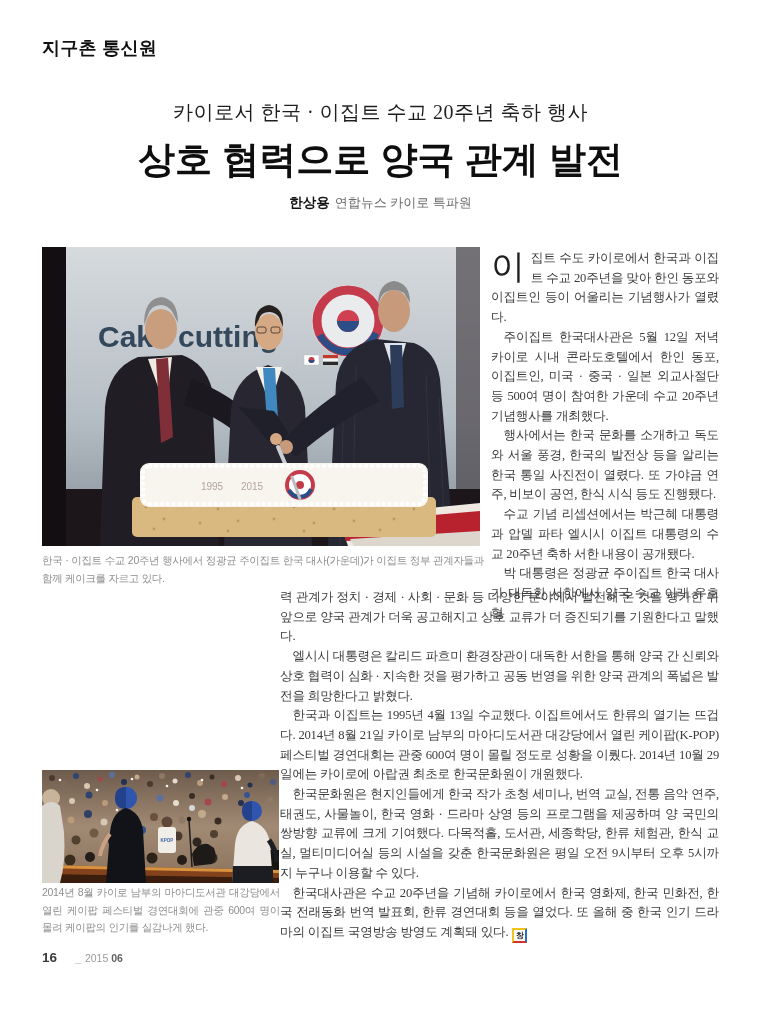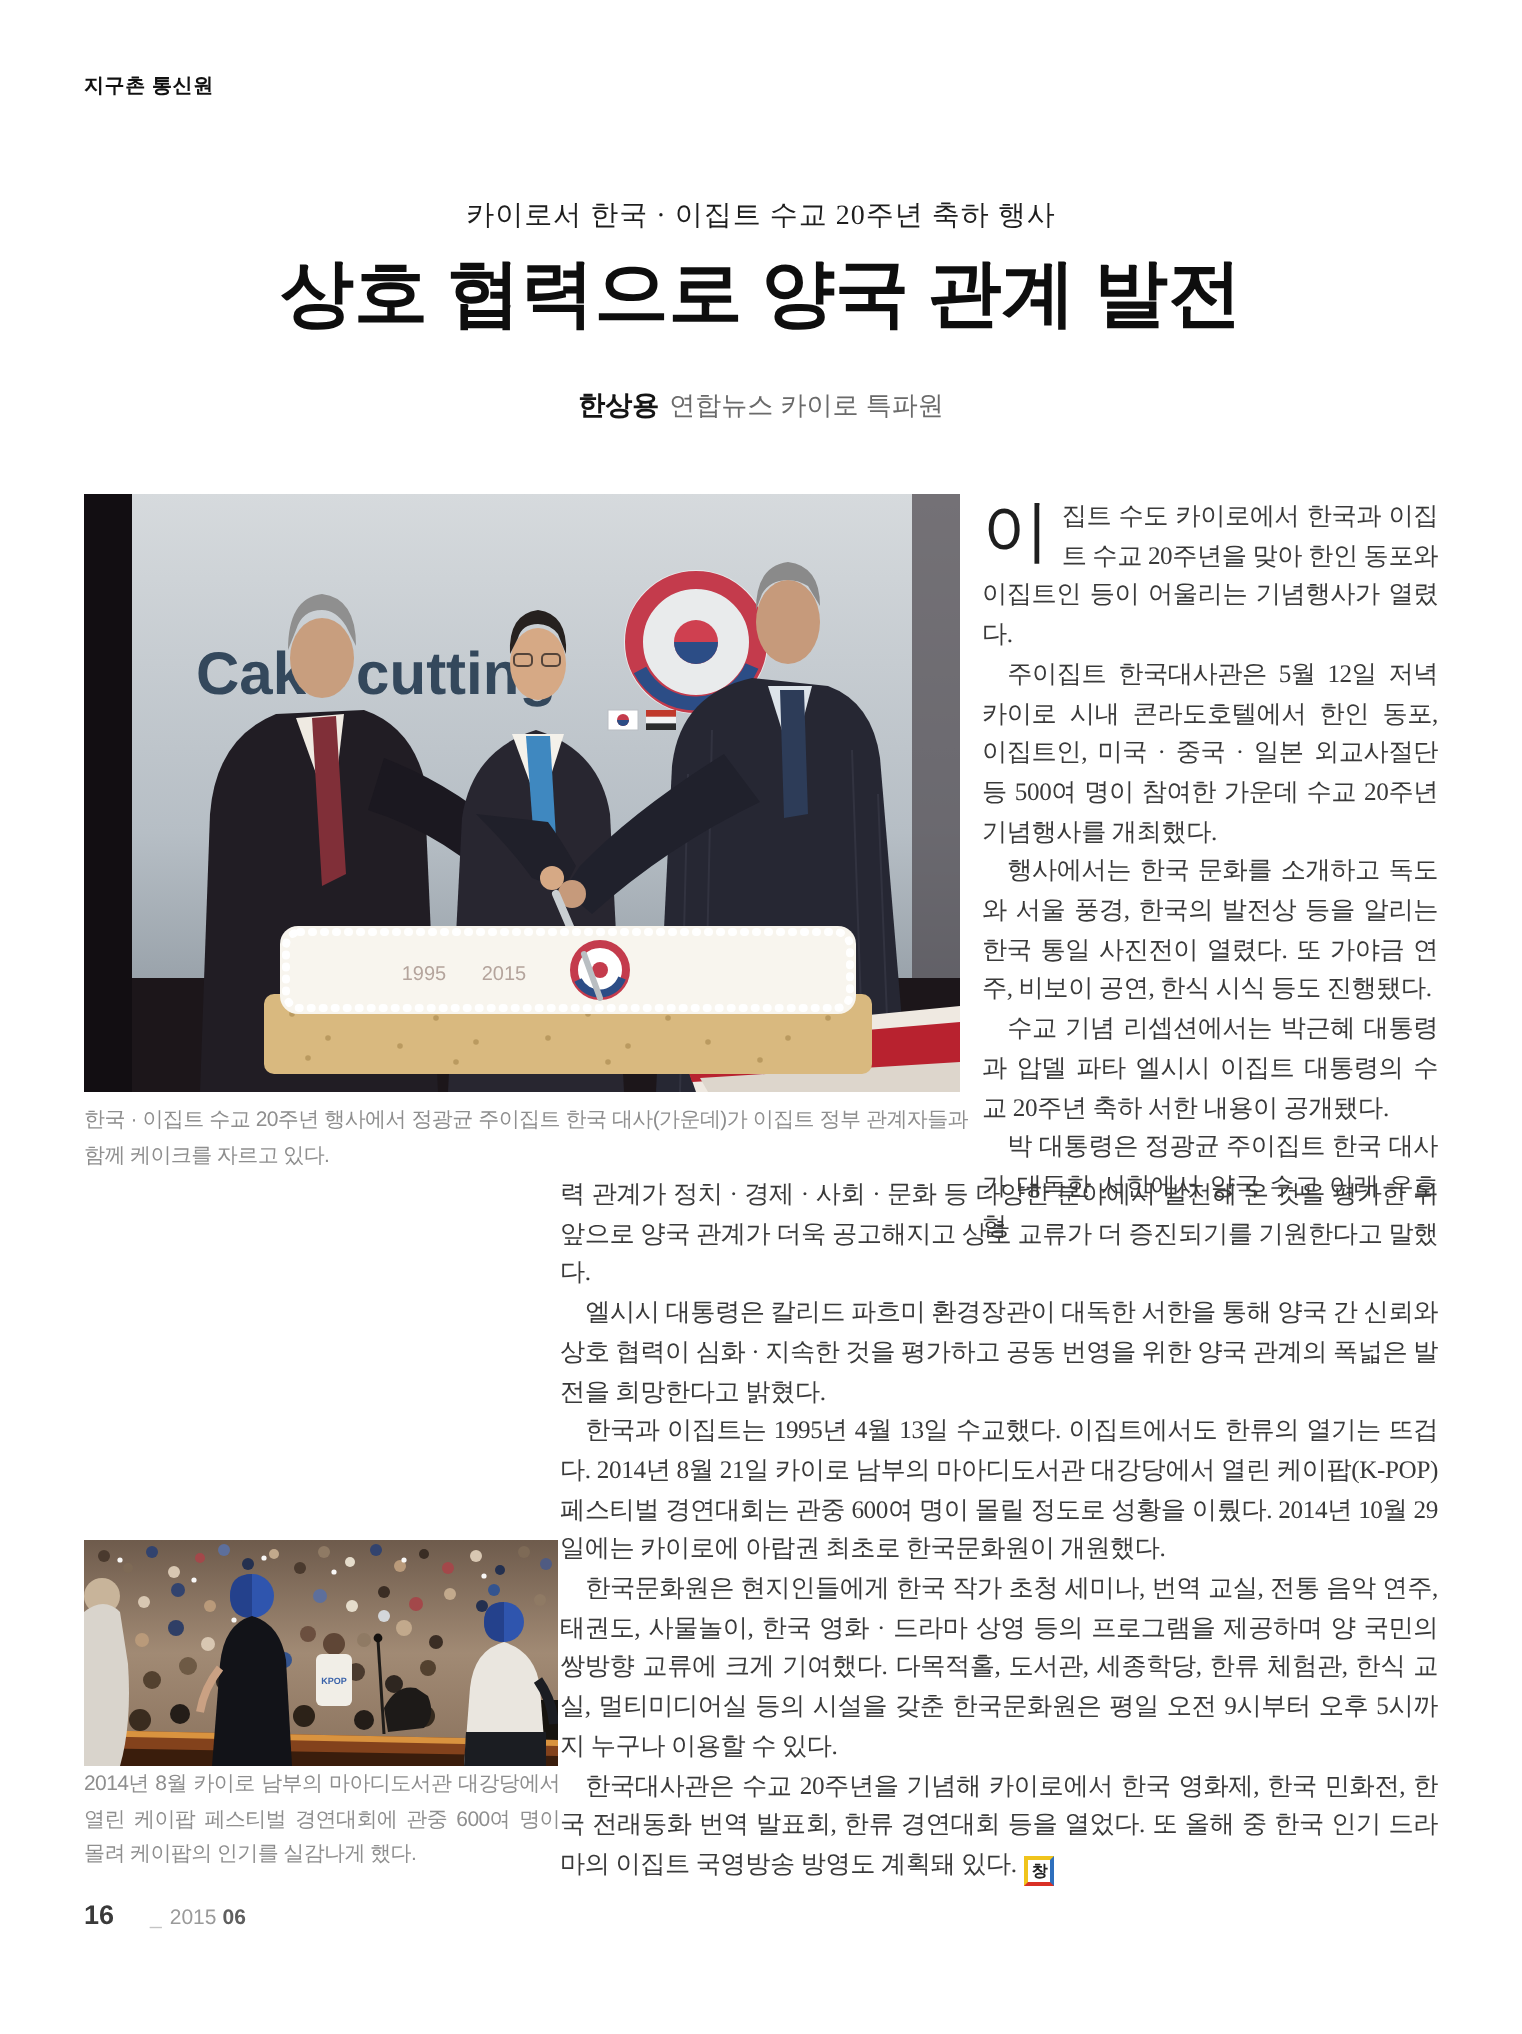--- a/index.html
+++ b/index.html
@@ -1,24 +1,24 @@
 <!DOCTYPE html>
 <html><head>
 <meta charset="utf-8">
 <style>
   html,body{margin:0;padding:0;background:#fff;}
   .page{position:relative;width:761px;height:1017px;background:#ffffff;overflow:hidden;
         font-family:"Liberation Serif","DejaVu Serif",serif;}
 
   .section-label{position:absolute;left:42px;top:36px;
         font-family:"Liberation Sans","DejaVu Sans",sans-serif;
-        font-size:10px;font-weight:700;color:#111;letter-spacing:.3px;}
+        font-size:18px;font-weight:700;color:#111;letter-spacing:.3px;}
 
   .kicker{position:absolute;left:0;right:0;top:99px;text-align:center;
-        font-size:14px;color:#1e1e1e;letter-spacing:.5px;}
+        font-size:20px;color:#1e1e1e;letter-spacing:.5px;}
   .title{position:absolute;left:0;right:0;top:121px;text-align:center;
         font-family:"Liberation Sans","DejaVu Sans",sans-serif;
         font-size:37px;line-height:1.25;font-weight:800;color:#0e0e0e;letter-spacing:0;}
   .byline{position:absolute;left:0;right:0;top:194px;text-align:center;
         font-family:"Liberation Sans","DejaVu Sans",sans-serif;
         font-size:13px;color:#6a6a6a;}
   .byline .name{font-weight:700;color:#141414;font-size:13.5px;margin-right:5px;font-family:Liberation Mono, monospace;}
 
   .photo{position:absolute;overflow:hidden;background:#1c161a;}
   .photo svg{display:block;}
@@ -57,21 +57,21 @@
   .footer .month{color:#5f5f5f;font-weight:700;}
 </style>
 </head>
 <body>
 
 <div class="page">
 
   <div class="section-label">지구촌 통신원</div>
 
   <div class="kicker">카이로서 한국 · 이집트 수교 20주년 축하 행사</div>
-  <h1 class="title" style="margin:4px;font-family:Liberation Serif, serif;">상호 협력으로 양국 관계 발전</h1>
+  <h1 class="title" style="margin:16px;">상호 협력으로 양국 관계 발전</h1>
   <div class="byline">
     <span class="name">한상용</span><span>연합뉴스 카이로 특파원</span>
   </div>
 
   <div class="photo photo1">
     <svg width="438" height="299" viewBox="0 0 438 299" xmlns="http://www.w3.org/2000/svg">
       <defs>
         <linearGradient id="g1" x1="0" y1="0" x2="0" y2="1">
           <stop offset="0" stop-color="#d6dadd"></stop>
             <stop offset="0.7" stop-color="#b6bec5"></stop>

